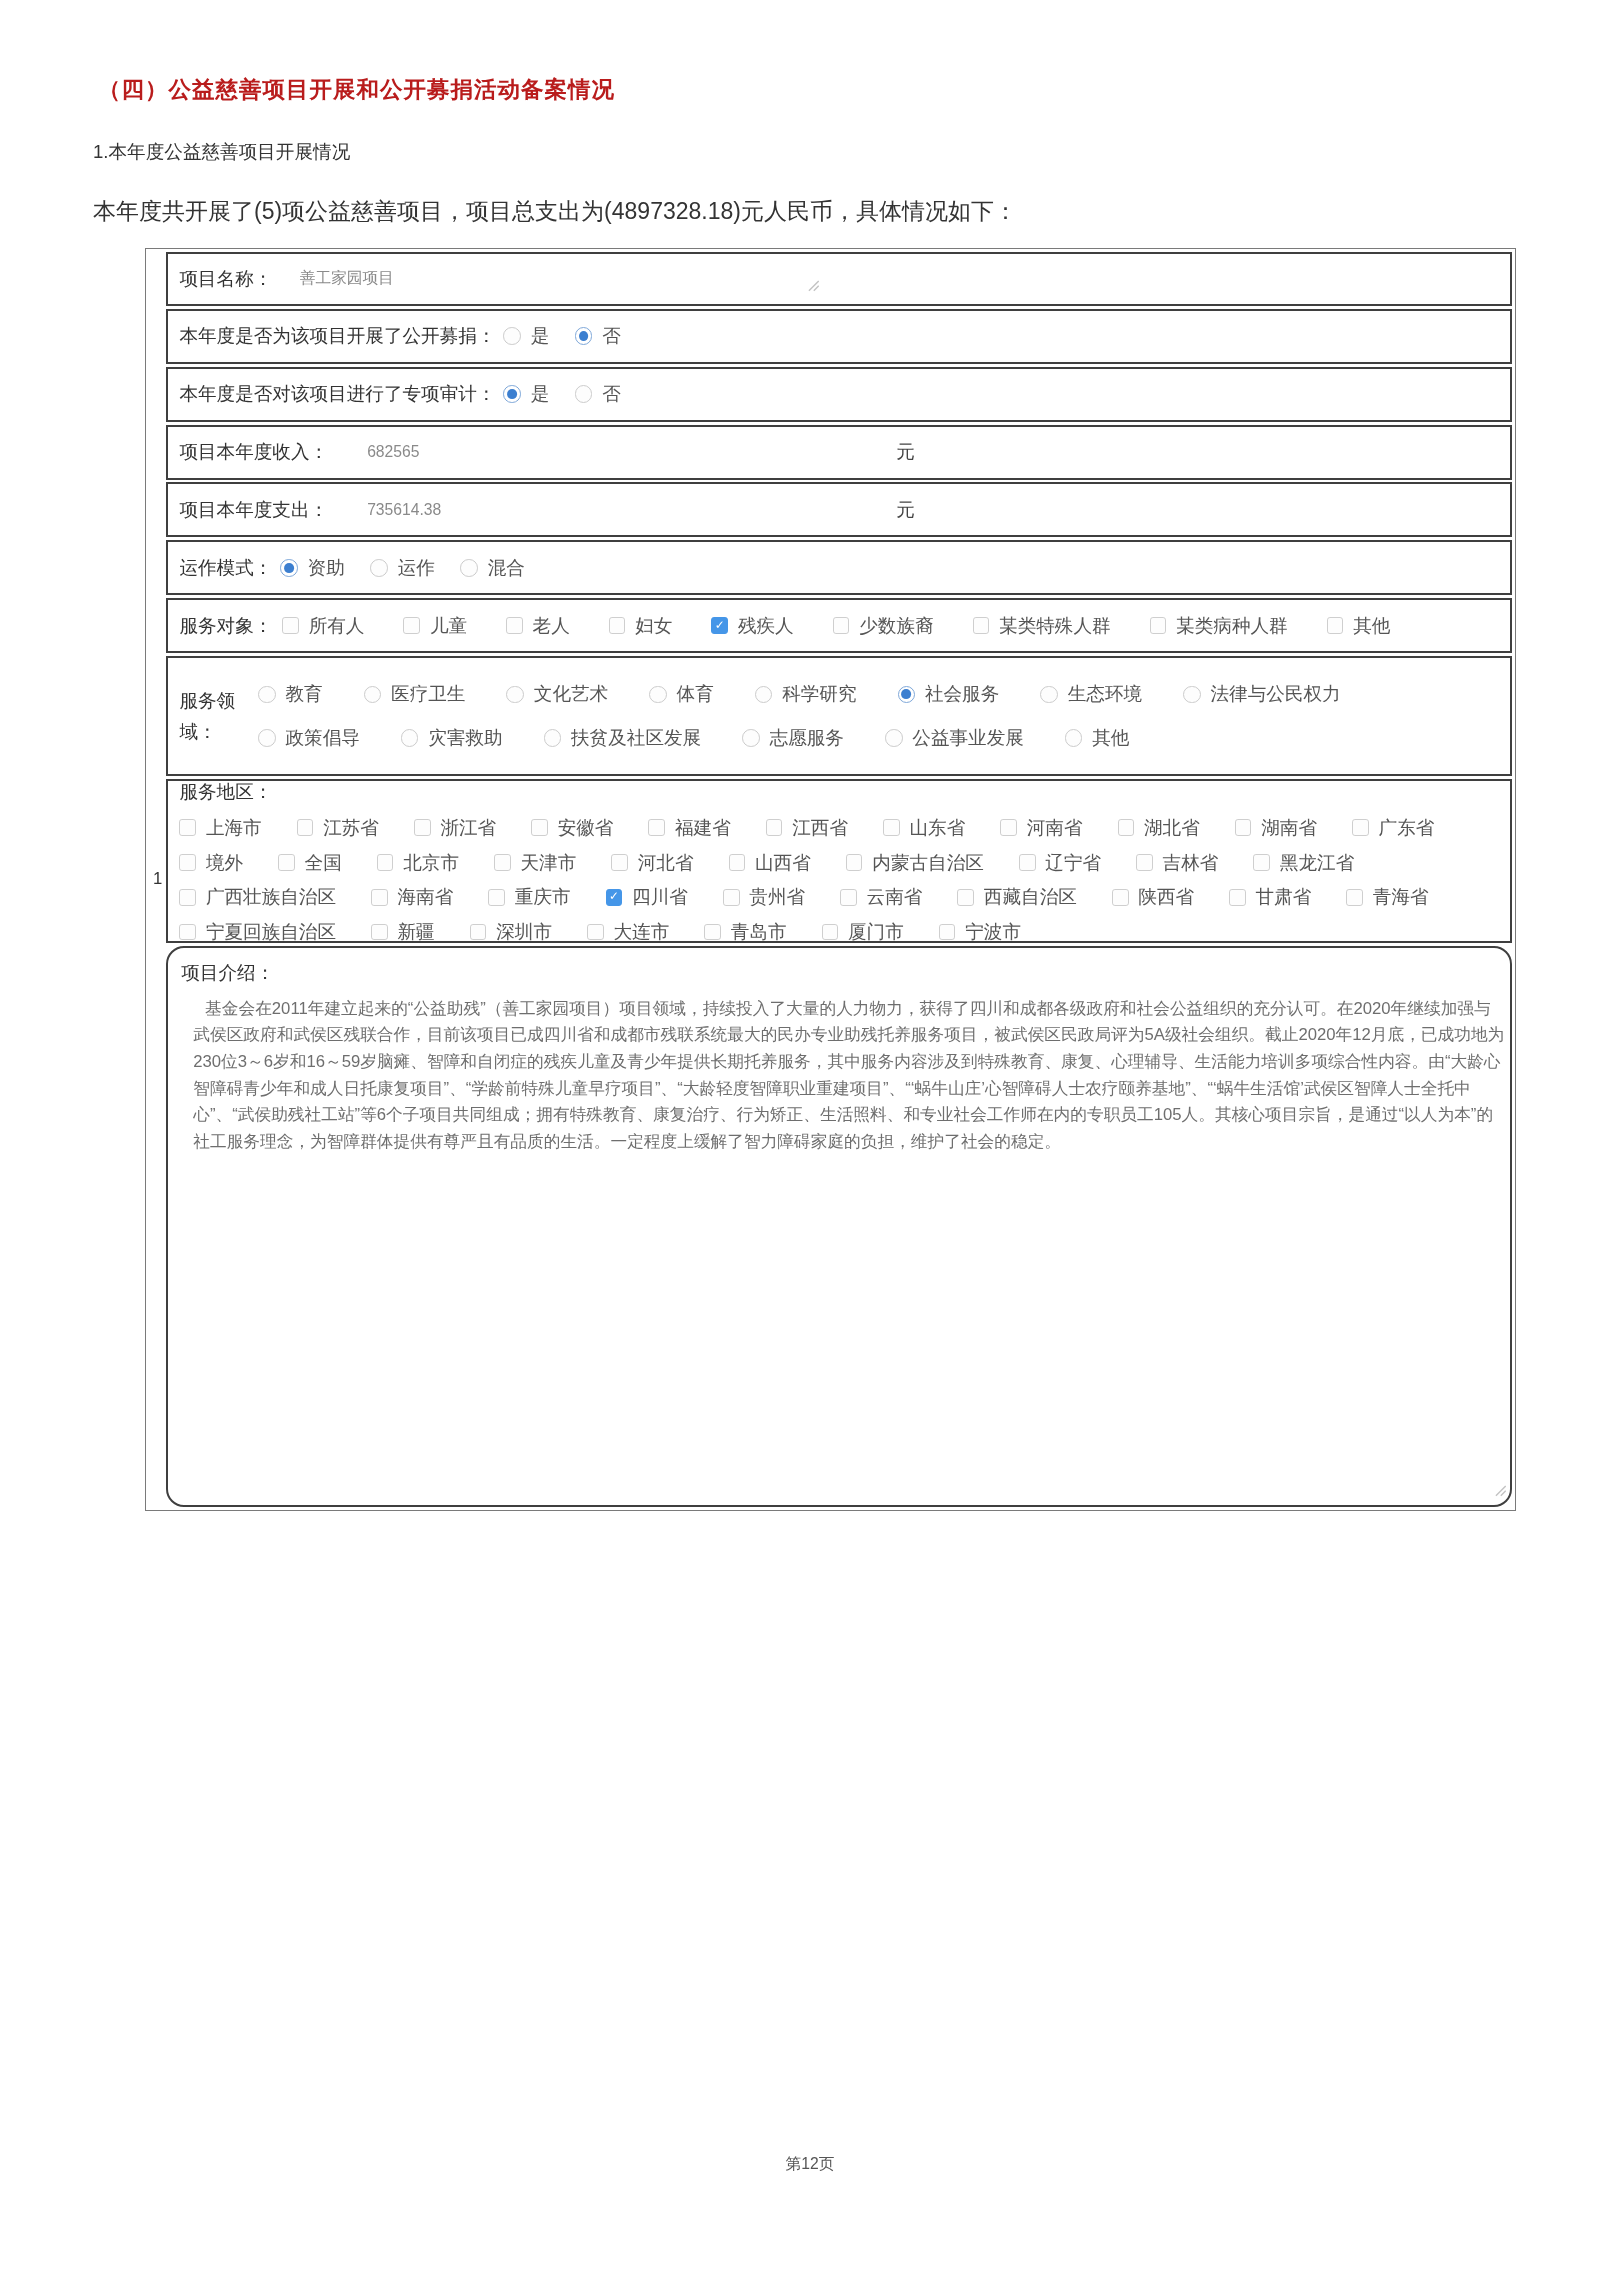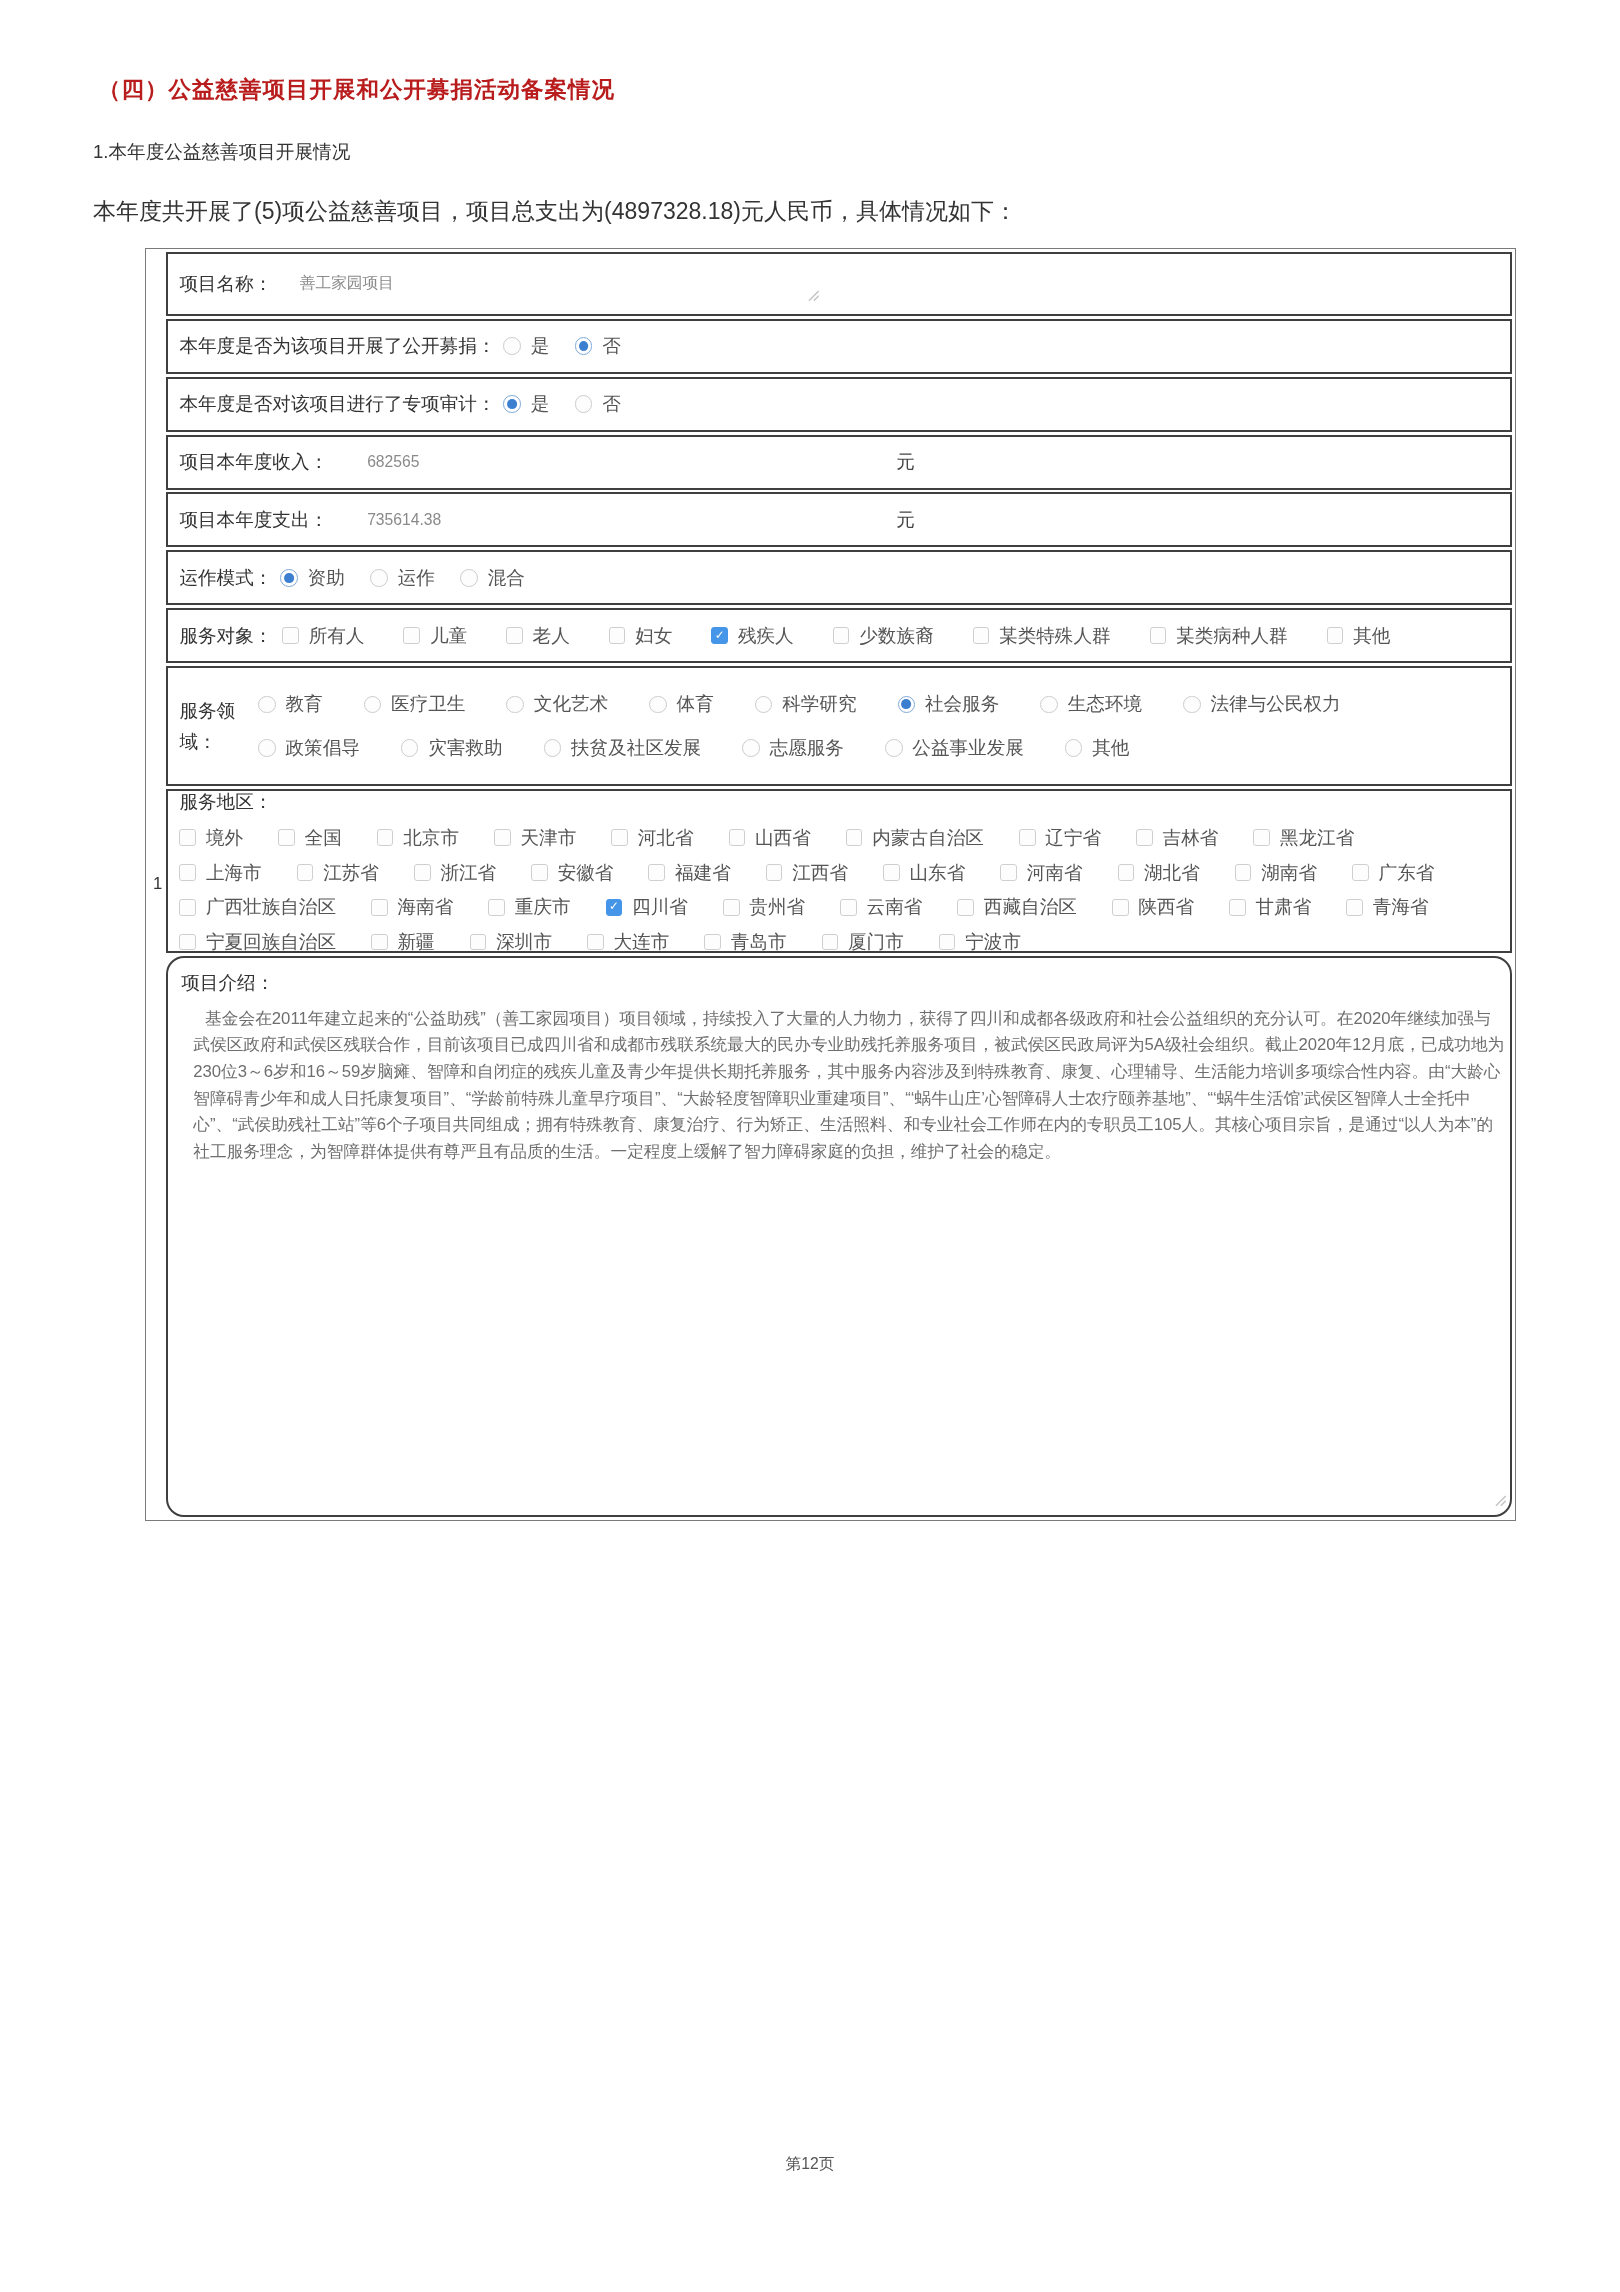--- a/index.html
+++ b/index.html
@@ -32,21 +32,21 @@
     font-size:16.7px; color:#333; width:15.7px; text-align:center;
   }
   .frow {
     border:2px solid #3f3f3f; background:#fff; margin-bottom:2.9px;
     display:flex; align-items:center; padding-left:11.8px; position:relative;
   }
   .frow:last-child { margin-bottom:0; }
   .row-label { font-size:18.6px; color:#333; white-space:nowrap; }
   .val-text { font-size:15.7px; color:#8a8a8a; }
   .unit { font-size:18.6px; color:#444; }
-  .h74 { height:64px; }
+  .h74 { height:54px; }
   .h56 { height:55px; }
   .h100 { height:120px; }
   .h196 { height:164px; }
   .h572 { height:561px;border-radius:18px; }
   
   .opts { display:flex; align-items:center; }
   .opt { display:inline-flex; align-items:center; cursor:default; }
   .opt-label { font-size:18.6px; color:#555; margin-left:9.8px; white-space:nowrap; }
   .radio {
     width:17.6px; height:17.6px; border-radius:50%;
@@ -281,20 +281,66 @@
           </div>
       </div>
     </div>
 
     <div class="frow h196 region-row">
       <div class="region-label">服务地区：</div>
       <div class="region-lines">
         <div class="opts">
             <label class="opt">
               <span class="checkbox"></span>
+              <span class="opt-label">上海市</span>
+            </label>
+            <label class="opt">
+              <span class="checkbox"></span>
+              <span class="opt-label">江苏省</span>
+            </label>
+            <label class="opt">
+              <span class="checkbox"></span>
+              <span class="opt-label">浙江省</span>
+            </label>
+            <label class="opt">
+              <span class="checkbox"></span>
+              <span class="opt-label">安徽省</span>
+            </label>
+            <label class="opt">
+              <span class="checkbox"></span>
+              <span class="opt-label">福建省</span>
+            </label>
+            <label class="opt">
+              <span class="checkbox"></span>
+              <span class="opt-label">江西省</span>
+            </label>
+            <label class="opt">
+              <span class="checkbox"></span>
+              <span class="opt-label">山东省</span>
+            </label>
+            <label class="opt">
+              <span class="checkbox"></span>
+              <span class="opt-label">河南省</span>
+            </label>
+            <label class="opt">
+              <span class="checkbox"></span>
+              <span class="opt-label">湖北省</span>
+            </label>
+            <label class="opt">
+              <span class="checkbox"></span>
+              <span class="opt-label">湖南省</span>
+            </label>
+            <label class="opt">
+              <span class="checkbox"></span>
+              <span class="opt-label">广东省</span>
+            </label>
+          </div>
+        <div class="opts">
+            <label class="opt">
+              <span class="checkbox"></span>
               <span class="opt-label">境外</span>
             </label>
             <label class="opt">
               <span class="checkbox"></span>
               <span class="opt-label">全国</span>
             </label>
             <label class="opt">
               <span class="checkbox"></span>
               <span class="opt-label">北京市</span>
             </label>
@@ -318,66 +364,20 @@
               <span class="checkbox"></span>
               <span class="opt-label">辽宁省</span>
             </label>
             <label class="opt">
               <span class="checkbox"></span>
               <span class="opt-label">吉林省</span>
             </label>
             <label class="opt">
               <span class="checkbox"></span>
               <span class="opt-label">黑龙江省</span>
-            </label>
-          </div>
-        <div class="opts">
-            <label class="opt">
-              <span class="checkbox"></span>
-              <span class="opt-label">上海市</span>
-            </label>
-            <label class="opt">
-              <span class="checkbox"></span>
-              <span class="opt-label">江苏省</span>
-            </label>
-            <label class="opt">
-              <span class="checkbox"></span>
-              <span class="opt-label">浙江省</span>
-            </label>
-            <label class="opt">
-              <span class="checkbox"></span>
-              <span class="opt-label">安徽省</span>
-            </label>
-            <label class="opt">
-              <span class="checkbox"></span>
-              <span class="opt-label">福建省</span>
-            </label>
-            <label class="opt">
-              <span class="checkbox"></span>
-              <span class="opt-label">江西省</span>
-            </label>
-            <label class="opt">
-              <span class="checkbox"></span>
-              <span class="opt-label">山东省</span>
-            </label>
-            <label class="opt">
-              <span class="checkbox"></span>
-              <span class="opt-label">河南省</span>
-            </label>
-            <label class="opt">
-              <span class="checkbox"></span>
-              <span class="opt-label">湖北省</span>
-            </label>
-            <label class="opt">
-              <span class="checkbox"></span>
-              <span class="opt-label">湖南省</span>
-            </label>
-            <label class="opt">
-              <span class="checkbox"></span>
-              <span class="opt-label">广东省</span>
             </label>
           </div>
         <div class="opts">
             <label class="opt">
               <span class="checkbox"></span>
               <span class="opt-label">广西壮族自治区</span>
             </label>
             <label class="opt">
               <span class="checkbox"></span>
               <span class="opt-label">海南省</span>

